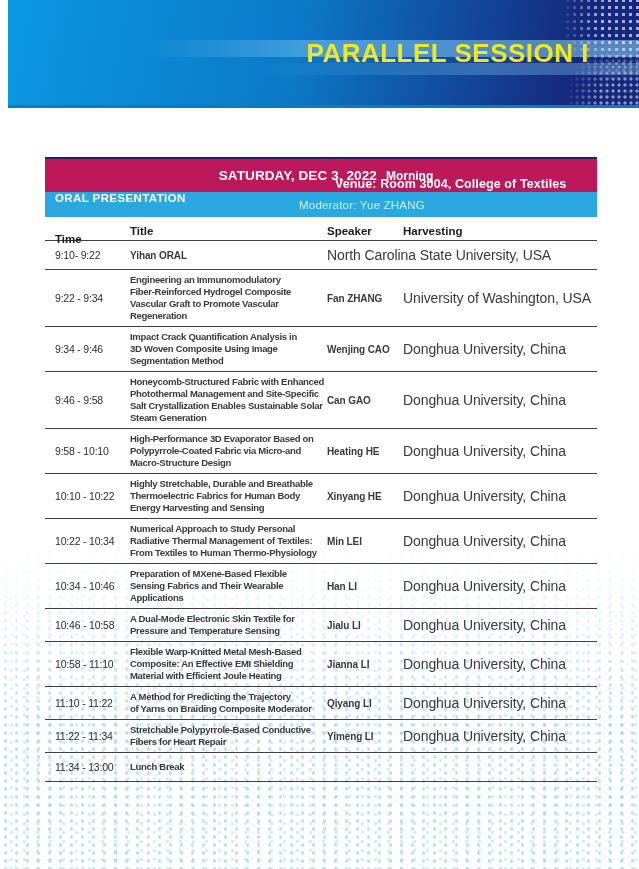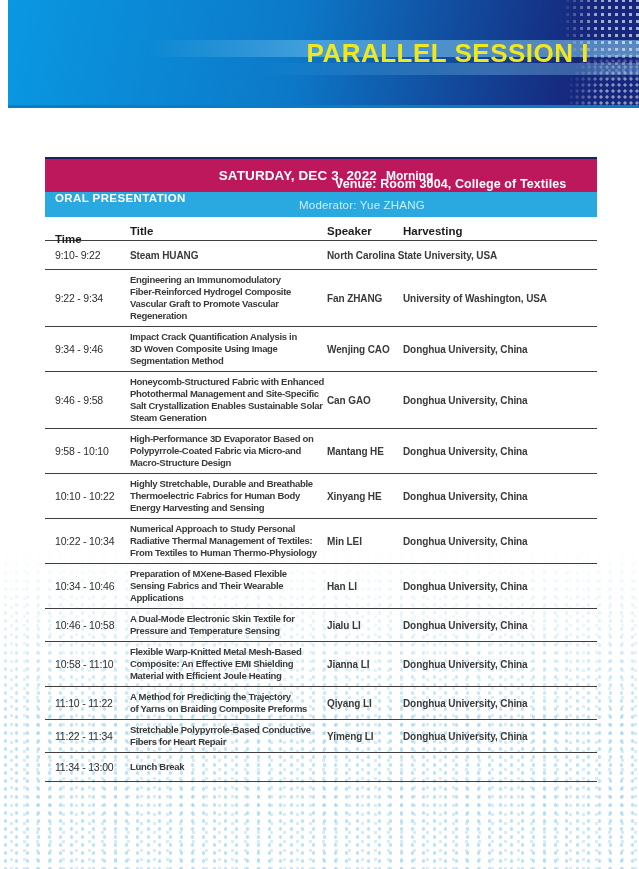--- a/index.html
+++ b/index.html
@@ -117,21 +117,21 @@
   .c-title {
     font-size: 9.5px; font-weight: 600; color: #3a3a3a;
     line-height: 12px; letter-spacing: -0.3px;
     white-space: pre;
   }
   .c-speaker {
     font-size: 10px; font-weight: 600; color: #3a3a3a;
     white-space: nowrap; letter-spacing: -0.1px;
   }
   .c-affil {
-    font-size: 10px; font-weight: 700; color: #3a3a3a;
+    font-size: 14px; font-weight: 400; color: #3a3a3a;
     white-space: nowrap; letter-spacing: -0.1px;
   }
 </style>
 </head>
 <body>
 
 <div class="dots-bg">
   <div class="dots-fade"></div>
 </div>
 
@@ -159,21 +159,21 @@
   <div class="thead">
     <span class="h-time">Time</span>
     <span class="h-title">Title</span>
     <span class="h-speaker">Speaker</span>
     <span class="h-affil">Harvesting</span>
   </div>
 
   <div id="rows">
   <div class="trow">
     <div class="c-time">9:10- 9:22</div>
-    <div class="c-speaker">Steam HUANG</div>
+    <div class="c-speaker">Yihan ORAL</div>
     <div class="c-affil">North Carolina State University, USA</div>
   </div>
 
   <div class="trow">
     <div class="c-time">9:22 - 9:34</div>
     <div class="c-title">Engineering an Immunomodulatory
 Fiber-Reinforced Hydrogel Composite
 Vascular Graft to Promote Vascular
 Regeneration</div>
     <div class="c-speaker">Fan ZHANG</div>
@@ -197,21 +197,21 @@
 Steam Generation</div>
     <div class="c-speaker">Can GAO</div>
     <div class="c-affil">Donghua University, China</div>
   </div>
 
   <div class="trow">
     <div class="c-time">9:58 - 10:10</div>
     <div class="c-title">High-Performance 3D Evaporator Based on
 Polypyrrole-Coated Fabric via Micro-and
 Macro-Structure Design</div>
-    <div class="c-speaker">Mantang HE</div>
+    <div class="c-speaker">Heating HE</div>
     <div class="c-affil">Donghua University, China</div>
   </div>
 
   <div class="trow">
     <div class="c-time">10:10 - 10:22</div>
     <div class="c-title">Highly Stretchable, Durable and Breathable
 Thermoelectric Fabrics for Human Body
 Energy Harvesting and Sensing</div>
     <div class="c-speaker">Xinyang HE</div>
     <div class="c-affil">Donghua University, China</div>
@@ -248,21 +248,21 @@
     <div class="c-title">Flexible Warp-Knitted Metal Mesh-Based
 Composite: An Effective EMI Shielding
 Material with Efficient Joule Heating</div>
     <div class="c-speaker">Jianna LI</div>
     <div class="c-affil">Donghua University, China</div>
   </div>
 
   <div class="trow">
     <div class="c-time">11:10 - 11:22</div>
     <div class="c-title">A Method for Predicting the Trajectory
-of Yarns on Braiding Composite Preforms</div>
+of Yarns on Braiding Composite Moderator</div>
     <div class="c-speaker">Qiyang LI</div>
     <div class="c-affil">Donghua University, China</div>
   </div>
 
   <div class="trow">
     <div class="c-time">11:22 - 11:34</div>
     <div class="c-title">Stretchable Polypyrrole-Based Conductive
 Fibers for Heart Repair</div>
     <div class="c-speaker">Yimeng LI</div>
     <div class="c-affil">Donghua University, China</div>

